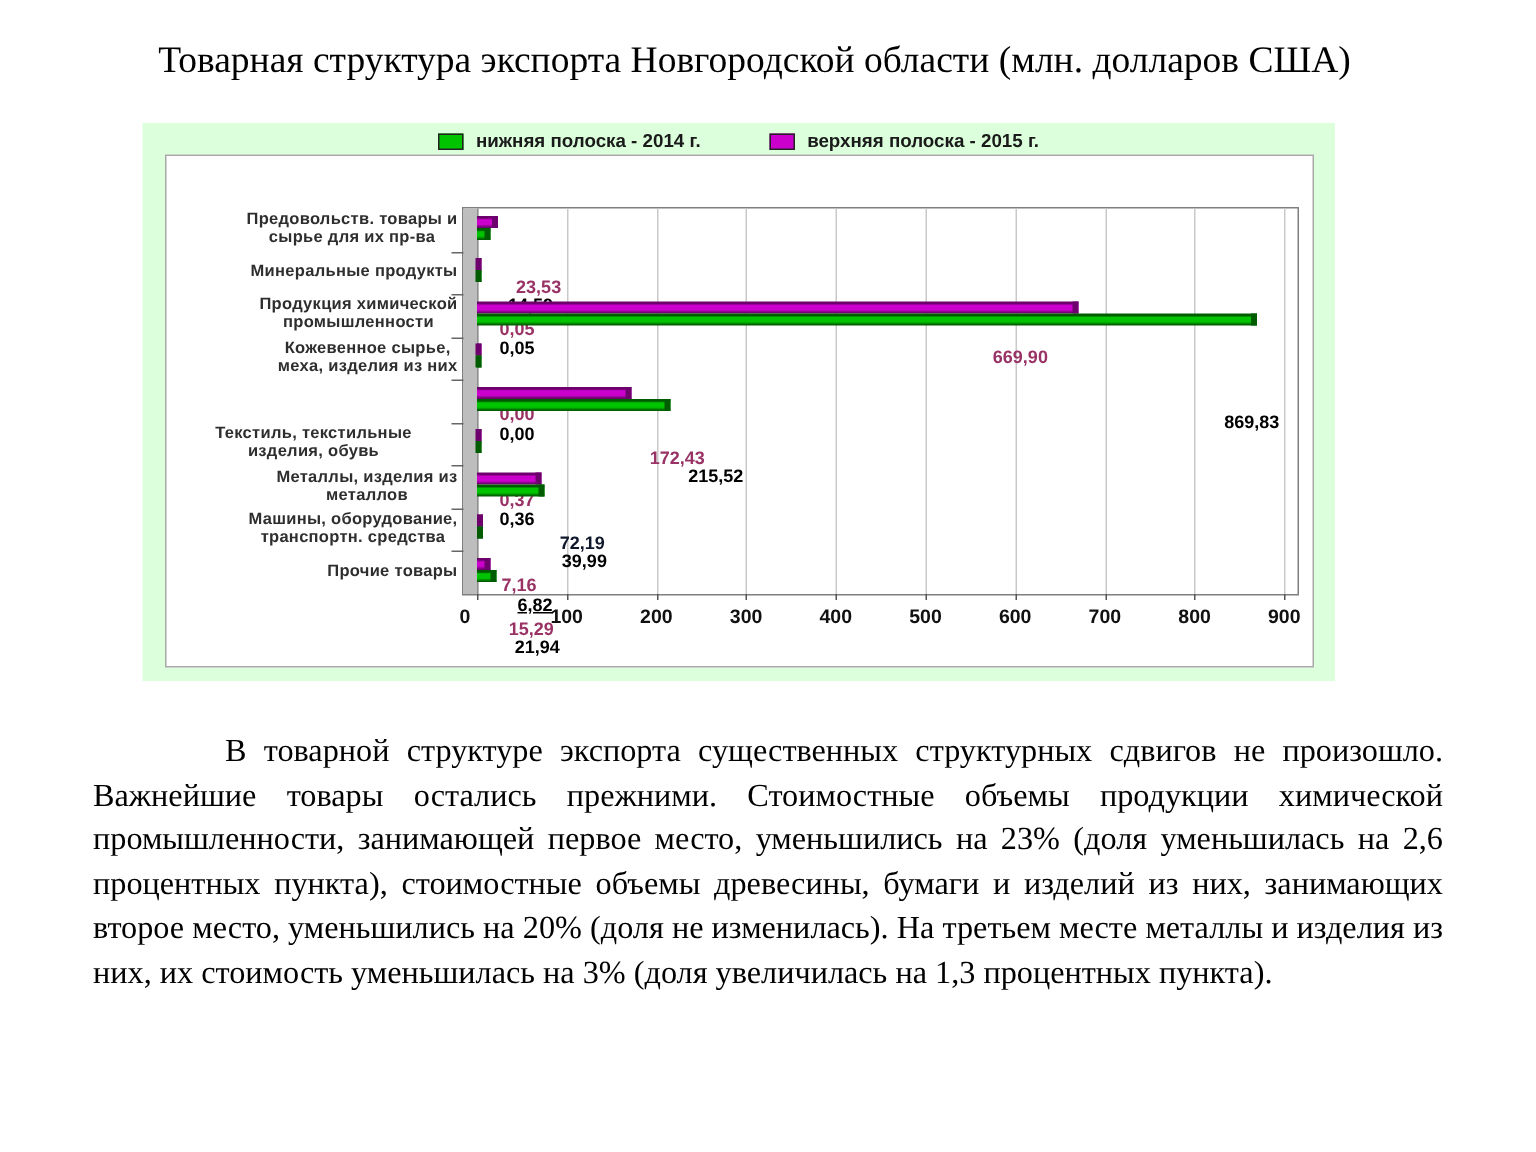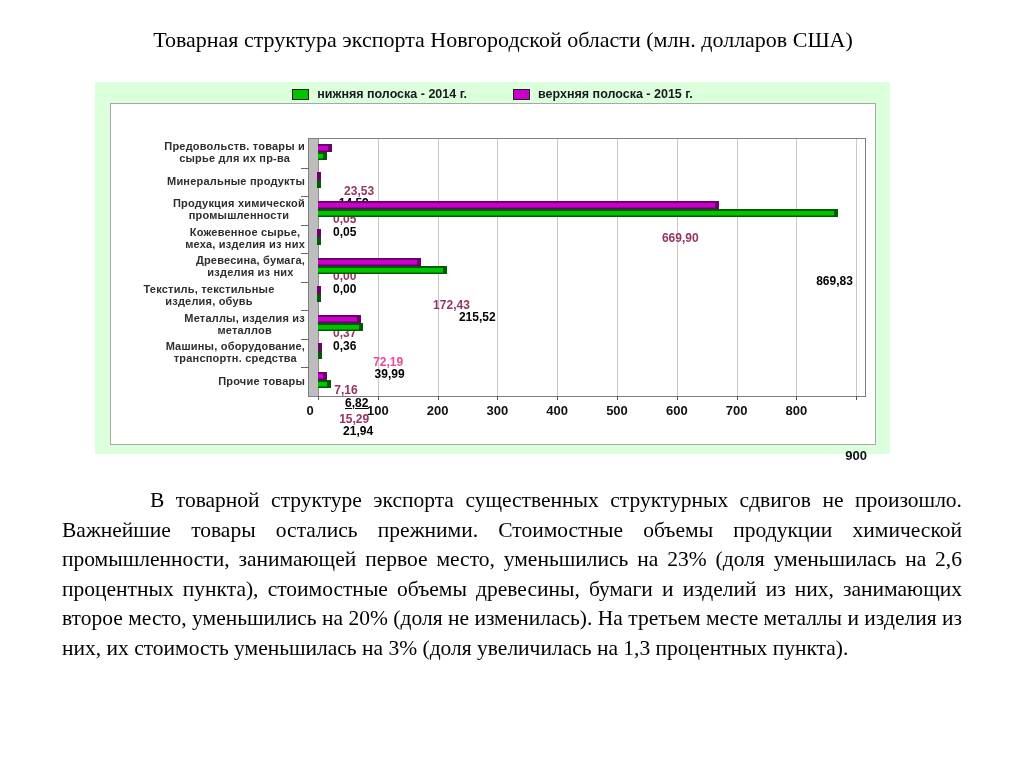--- a/index.html
+++ b/index.html
@@ -1,19 +1,19 @@
 <!DOCTYPE html>
 <html><head>
 <meta charset="utf-8">
 <style>
   html,body{margin:0;padding:0;}
   body{width:1024px;height:768px;background:#ffffff;position:relative;overflow:hidden;
        font-family:"Liberation Sans",sans-serif;}
   .title{position:absolute;top:27px;left:0;width:1006px;text-align:center;
-         font-family:"Liberation Serif",serif;font-size:22px;color:#000;}
+         font-family:"Liberation Serif",serif;font-size:25px;color:#000;}
   .chart-frame{position:absolute;left:95px;top:82px;width:795px;height:372px;background:#dcffdc;}
   .legend{position:absolute;top:5px;left:0;width:100%;display:flex;justify-content:center;gap:46px;}
   .legend-item{display:flex;align-items:center;gap:8px;font-size:12.5px;font-weight:bold;color:#1a1a1a;}
   .swatch{width:15px;height:9px;border:1px solid #222;display:inline-block;}
   .panel{position:absolute;left:15px;top:21px;width:764px;height:340px;background:#fff;border:1px solid #a8a8a8;}
   .plot{position:absolute;left:197px;top:34px;width:556px;height:257px;background:#fff;
         border:1px solid #7f7f7f;overflow:visible;}
   .gridline{position:absolute;top:0;bottom:0;width:1px;background:#c9c9c9;}
   .wall{position:absolute;left:0;top:0;bottom:0;width:9px;background:#bdbdbd;border-right:1px solid #8f8f8f;}
   .xtick{position:absolute;top:257px;height:4px;width:1px;background:#555;}
@@ -69,21 +69,21 @@
         <div class="xtick" style="left: 367.8px;"></div>
         <div class="xtick-label" style="left: 347.8px;">600</div>
         <div class="gridline" style="left: 427.6px;"></div>
         <div class="xtick" style="left: 427.6px;"></div>
         <div class="xtick-label" style="left: 407.6px;">700</div>
         <div class="gridline" style="left: 487.4px;"></div>
         <div class="xtick" style="left: 487.4px;"></div>
         <div class="xtick-label" style="left: 467.4px;">800</div>
         <div class="gridline" style="left: 547.2px;"></div>
         <div class="xtick" style="left: 547.2px;"></div>
-        <div class="xtick-label" style="left: 527.2px; margin-top: 45px;">900</div>
+        <div class="xtick-label" style="left: 527.2px;">900</div>
         <div class="wall"></div>
         <div class="bar" style="left: 9px; top: 4.5px; width: 14.0709px; background: linear-gradient(rgb(110, 0, 110) 0px, rgb(110, 0, 110) 1.5px, rgb(204, 0, 204) 2.5px, rgb(204, 0, 204) 5.5px, rgb(110, 0, 110) 7.5px, rgb(110, 0, 110) 8px);">
           <div class="cap" style="background: rgb(110, 0, 110);"></div>
         </div>
         <div class="vlabel" style="color: rgb(153, 51, 102); left: 35.0709px; top: 0.5px;">23,53</div>
         <div class="bar" style="left: 9px; top: 12.5px; width: 8.72482px; background: linear-gradient(rgb(0, 92, 0) 0px, rgb(0, 92, 0) 1.5px, rgb(0, 196, 0) 2.5px, rgb(0, 196, 0) 5.5px, rgb(0, 92, 0) 7.5px, rgb(0, 92, 0) 8px);">
           <div class="cap" style="background: rgb(0, 92, 0);"></div>
         </div>
         <div class="vlabel" style="color: rgb(0, 0, 0); left: 29.7248px; top: 13px;">14,59</div>
         <div class="cat-tick" style="top: 28.5556px;"></div>
@@ -128,21 +128,21 @@
         </div>
         <div class="vlabel" style="color: rgb(153, 51, 102); left: 24px; top: 143.278px;">0,37</div>
         <div class="bar" style="left: 9px; top: 155.278px; width: 3px; background: linear-gradient(rgb(0, 92, 0) 0px, rgb(0, 92, 0) 1.5px, rgb(0, 196, 0) 2.5px, rgb(0, 196, 0) 5.5px, rgb(0, 92, 0) 7.5px, rgb(0, 92, 0) 8px);">
           <div class="cap" style="background: rgb(0, 92, 0);"></div>
         </div>
         <div class="vlabel" style="color: rgb(0, 0, 0); left: 24px; top: 155.778px;">0,36</div>
         <div class="cat-tick" style="top: 171.333px;"></div>
         <div class="bar" style="left: 9px; top: 175.833px; width: 43.1696px; background: linear-gradient(rgb(110, 0, 110) 0px, rgb(110, 0, 110) 1.5px, rgb(204, 0, 204) 2.5px, rgb(204, 0, 204) 5.5px, rgb(110, 0, 110) 7.5px, rgb(110, 0, 110) 8px);">
           <div class="cap" style="background: rgb(110, 0, 110);"></div>
         </div>
-        <div class="vlabel" style="color: #ec4899; left: 64.1696px; top: 171.833px;">72,19</div>
+        <div class="vlabel" style="color: #0f172a; left: 64.1696px; top: 171.833px;">72,19</div>
         <div class="bar" style="left: 9px; top: 183.833px; width: 44.5749px; background: linear-gradient(rgb(0, 92, 0) 0px, rgb(0, 92, 0) 1.5px, rgb(0, 196, 0) 2.5px, rgb(0, 196, 0) 5.5px, rgb(0, 92, 0) 7.5px, rgb(0, 92, 0) 8px);">
           <div class="cap" style="background: rgb(0, 92, 0);"></div>
         </div>
         <div class="vlabel" style="color: rgb(0, 0, 0); left: 65.5749px; top: 184.333px;">39,99</div>
         <div class="cat-tick" style="top: 199.889px;"></div>
         <div class="bar" style="left: 9px; top: 204.389px; width: 4.28168px; background: linear-gradient(rgb(110, 0, 110) 0px, rgb(110, 0, 110) 1.5px, rgb(204, 0, 204) 2.5px, rgb(204, 0, 204) 5.5px, rgb(110, 0, 110) 7.5px, rgb(110, 0, 110) 8px);">
           <div class="cap" style="background: rgb(110, 0, 110);"></div>
         </div>
         <div class="vlabel" style="color: rgb(153, 51, 102); left: 25.2817px; top: 200.389px;">7,16</div>
         <div class="bar" style="left: 9px; top: 212.389px; width: 4.07836px; background: linear-gradient(rgb(0, 92, 0) 0px, rgb(0, 92, 0) 1.5px, rgb(0, 196, 0) 2.5px, rgb(0, 196, 0) 5.5px, rgb(0, 92, 0) 7.5px, rgb(0, 92, 0) 8px);">
@@ -164,23 +164,20 @@
       </div>
       <div class="cat-label" style="top: 62.5556px; height: 28.5556px;">
         <span>Минеральные продукты</span>
       </div>
       <div class="cat-label" style="top: 91.1111px; height: 28.5556px;">
         <span>Продукция химической<br>промышленности</span>
       </div>
       <div class="cat-label" style="top: 119.667px; height: 28.5556px;">
         <span>Кожевенное сырье,<br>меха, изделия из них</span>
       </div>
-      <div class="cat-label" style="top: 148.222px; height: 28.5556px;">
-        <span>Древесина, бумага,<br>изделия из них</span>
-      </div>
       <div class="cat-label" style="top: 176.778px; height: 28.5556px; justify-content: center;">
         <span>Текстиль, текстильные<br>изделия, обувь</span>
       </div>
       <div class="cat-label" style="top: 205.333px; height: 28.5556px;">
         <span>Металлы, изделия из<br>металлов</span>
       </div>
       <div class="cat-label" style="top: 233.889px; height: 28.5556px;">
         <span>Машины, оборудование,<br>транспортн. средства</span>
       </div>
       <div class="cat-label" style="top: 262.444px; height: 28.5556px;">

